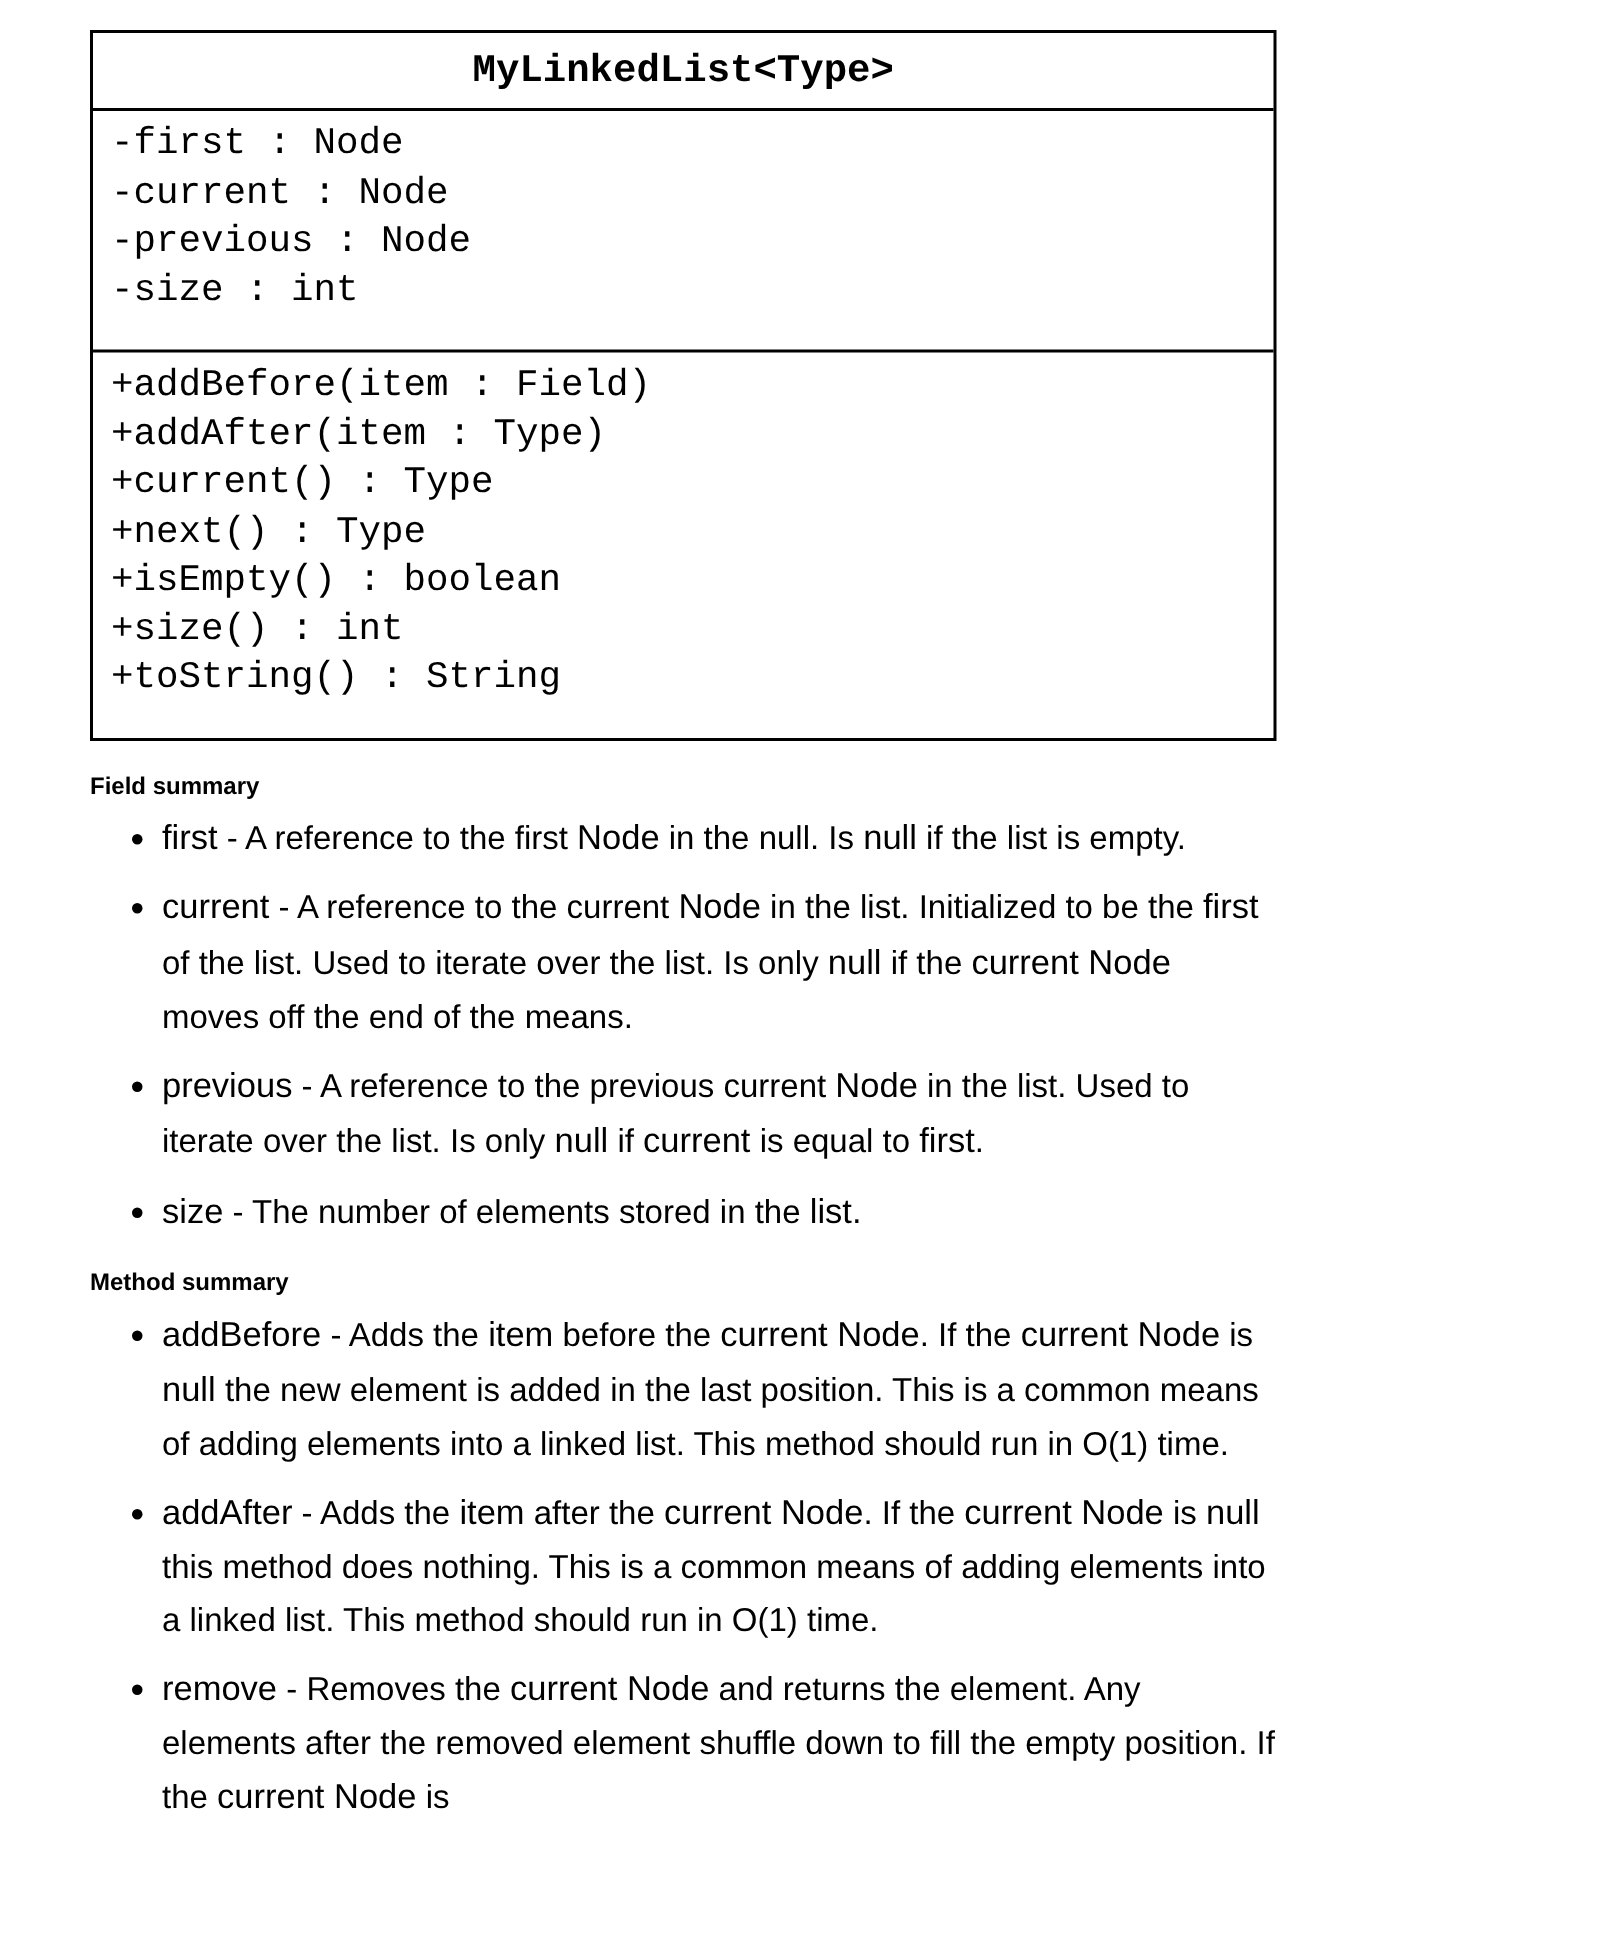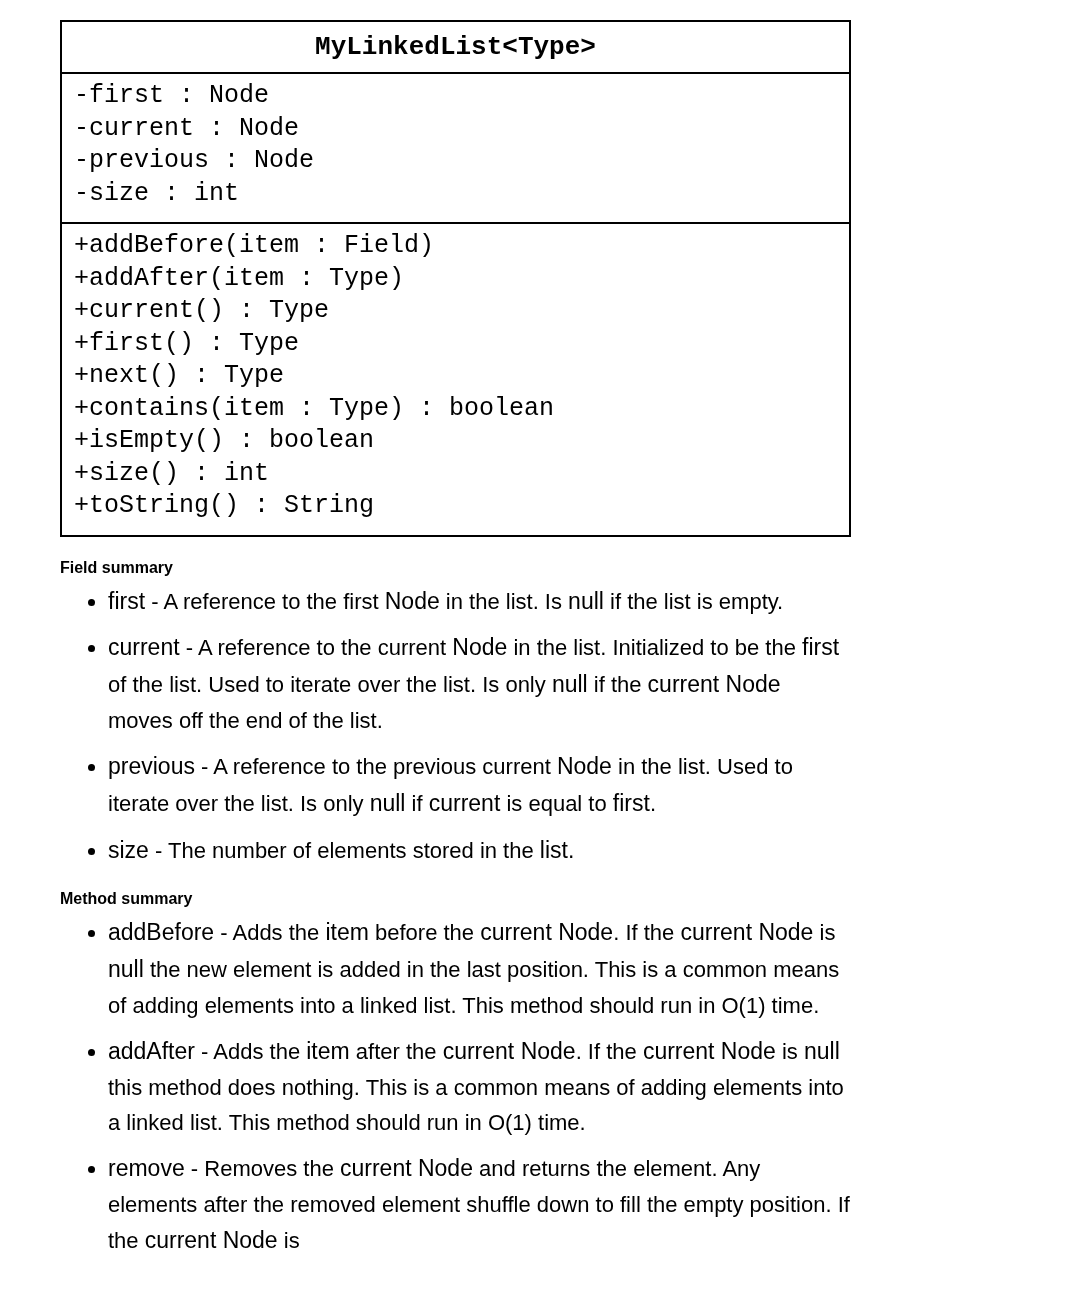--- a/index.html
+++ b/index.html
@@ -19,21 +19,21 @@
   }
   .uml-title {
     text-align: center;
     font-family: Consolas, "Courier New", monospace;
     font-weight: bold;
     font-size: 26px;
     padding: 10px 12px;
     border-bottom: 2px solid #000;
   }
   .uml-section {
-    padding: 6px 12px 12px 12px;
+    padding: 6px 12px 23px 12px;
     font-family: Consolas, "Courier New", monospace;
     font-size: 25px;
     line-height: 1.3;
   }
   .uml-fields {
     border-bottom: 2px solid #000;
   }
   .uml-line { white-space: pre; }
   h3.summary-heading {
     font-family: Arial, Helvetica, sans-serif;
@@ -66,33 +66,31 @@
     <div class="uml-section uml-fields" id="uml-fields">
         <div class="uml-line">-first : Node</div>
         <div class="uml-line">-current : Node</div>
         <div class="uml-line">-previous : Node</div>
         <div class="uml-line">-size : int</div>
       </div>
     <div class="uml-section" id="uml-methods">
         <div class="uml-line">+addBefore(item : Field)</div>
         <div class="uml-line">+addAfter(item : Type)</div>
         <div class="uml-line">+current() : Type</div>
-        <div class="uml-line">+first() : Type</div>
         <div class="uml-line">+next() : Type</div>
-        <div class="uml-line">+contains(item : Type) : boolean</div>
         <div class="uml-line">+isEmpty() : boolean</div>
         <div class="uml-line">+size() : int</div>
         <div class="uml-line">+toString() : String</div>
       </div>
   </div>
 
   <h3 class="summary-heading">Field summary</h3>
   <ul class="summary-list" id="field-summary-list">
-      <li><span class="mono">first</span><span> - A reference to the first </span><span class="mono">Node</span><span> in the list. Is </span><span class="mono">null</span><span> if the list is empty.</span></li>
-      <li><span class="mono">current</span><span> - A reference to the current </span><span class="mono">Node</span><span> in the list. Initialized to be the </span><span class="mono">first</span><span> of the list. Used to iterate over the list. Is only </span><span class="mono">null</span><span> if the </span><span class="mono">current Node</span><span> moves off the end of the list.</span></li>
+      <li><span class="mono">first</span><span> - A reference to the first </span><span class="mono">Node</span><span> in the null. Is </span><span class="mono">null</span><span> if the list is empty.</span></li>
+      <li><span class="mono">current</span><span> - A reference to the current </span><span class="mono">Node</span><span> in the list. Initialized to be the </span><span class="mono">first</span><span> of the list. Used to iterate over the list. Is only </span><span class="mono">null</span><span> if the </span><span class="mono">current Node</span><span> moves off the end of the means.</span></li>
       <li><span class="mono">previous</span><span> - A reference to the previous current </span><span class="mono">Node</span><span> in the list. Used to iterate over the list. Is only </span><span class="mono">null</span><span> if </span><span class="mono">current</span><span> is equal to </span><span class="mono">first</span><span>.</span></li>
       <li><span class="mono">size</span><span> - The number of elements stored in the </span><span class="mono">list.</span></li>
     </ul>
 
   <h3 class="summary-heading">Method summary</h3>
   <ul class="summary-list" id="method-summary-list">
       <li><span class="mono">addBefore</span><span> - Adds the </span><span class="mono">item</span><span> before the </span><span class="mono">current Node</span><span>. If the </span><span class="mono">current Node</span><span> is </span><span class="mono">null</span><span> the new element is added in the last position. This is a common means of adding elements into a linked list. This method should run in O(1) time.</span></li>
       <li><span class="mono">addAfter</span><span> - Adds the </span><span class="mono">item</span><span> after the </span><span class="mono">current Node</span><span>. If the </span><span class="mono">current Node</span><span> is </span><span class="mono">null</span><span> this method does nothing. This is a common means of adding elements into a linked list. This method should run in O(1) time.</span></li>
       <li><span class="mono">remove</span><span> - Removes the </span><span class="mono">current Node</span><span> and returns the element. Any elements after the removed element shuffle down to fill the empty position. If the </span><span class="mono">current Node</span><span> is</span></li>
     </ul>

